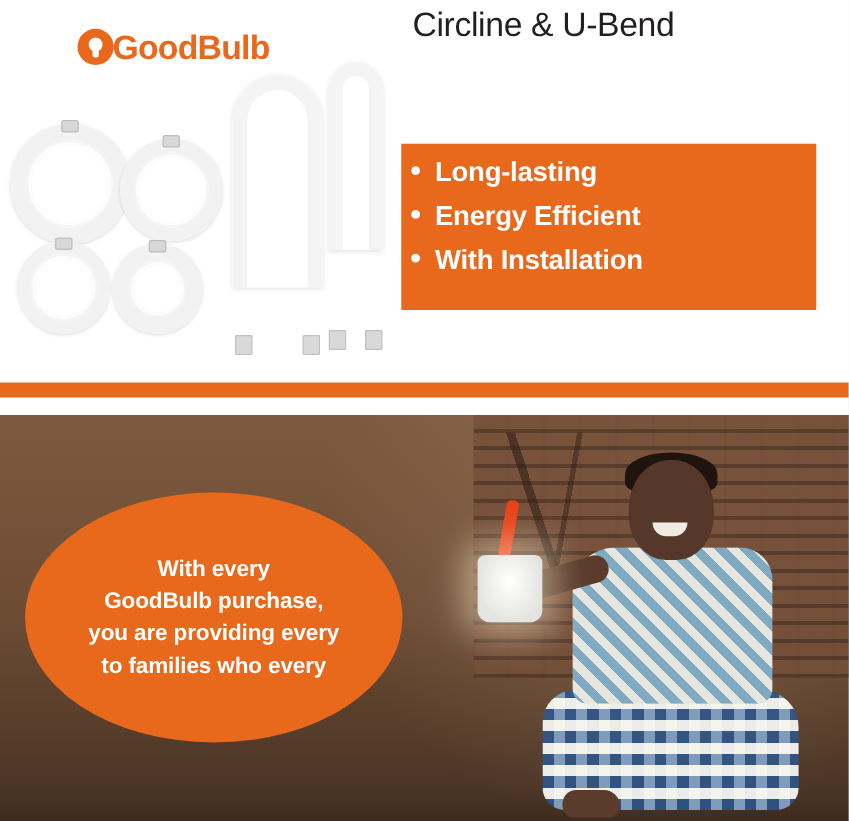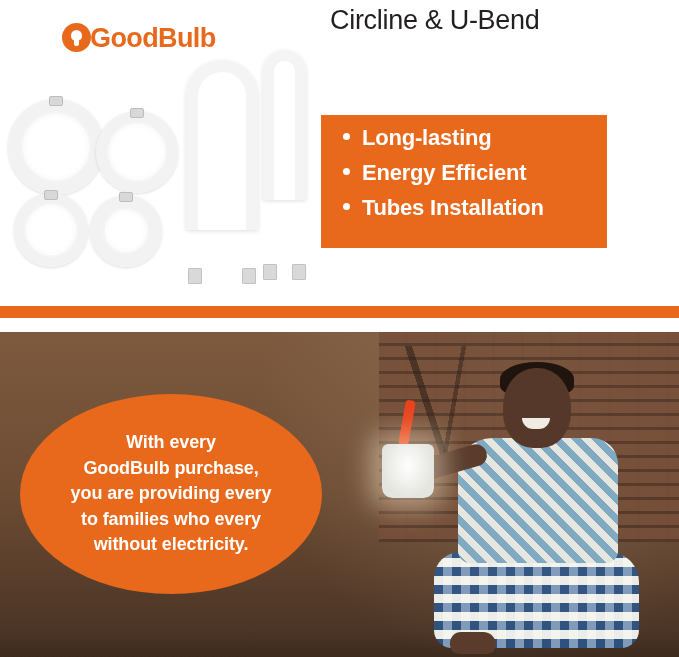--- a/index.html
+++ b/index.html
@@ -80,24 +80,24 @@
     font-size: 27px;
     font-weight: normal;
     line-height: 1.22;
     letter-spacing: -0.3px;
   }
 
   .benefits-box {
     position: absolute;
     left: 321px;
     top: 115px;
-    width: 286px;
+    width: 332px;
     height: 133px;
     background: #e8681c;
-    padding: 12px 0 0 22px;
+    padding: 12px 0 0 8px;
   }
   .benefit {
     display: flex;
     align-items: baseline;
     color: #ffffff;
     font-size: 22px;
     font-weight: bold;
     line-height: 1.0;
     margin-bottom: 13px;
     letter-spacing: -0.2px;
@@ -402,21 +402,21 @@
     <div class="benefit">
       <span class="bullet-dot"></span>
       <span>Long-lasting</span>
     </div>
     <div class="benefit">
       <span class="bullet-dot"></span>
       <span>Energy Efficient</span>
     </div>
     <div class="benefit">
       <span class="bullet-dot"></span>
-      <span>Tubes Installation</span>
+      <span>With Installation</span>
     </div>
   </div>
 
   <div class="products">
 
     <div class="circline" style="left:8px; top:44px; width:96px; height:96px;">
       <div class="ring" style="border-width:13px;"></div>
       <div class="pins" style="left:41px; top:-3px;"></div>
     </div>
 
@@ -475,16 +475,15 @@
   <div class="fire"></div>
   <div class="pot"></div>
   <div class="stone"></div>
 
   <div class="callout">
     <div class="callout-text">
       <div>With every</div>
       <div>GoodBulb purchase,</div>
       <div>you are providing every</div>
       <div>to families who every</div>
-      <div>without electricity.</div>
     </div>
   </div>
 </div>
 
 </body></html>

